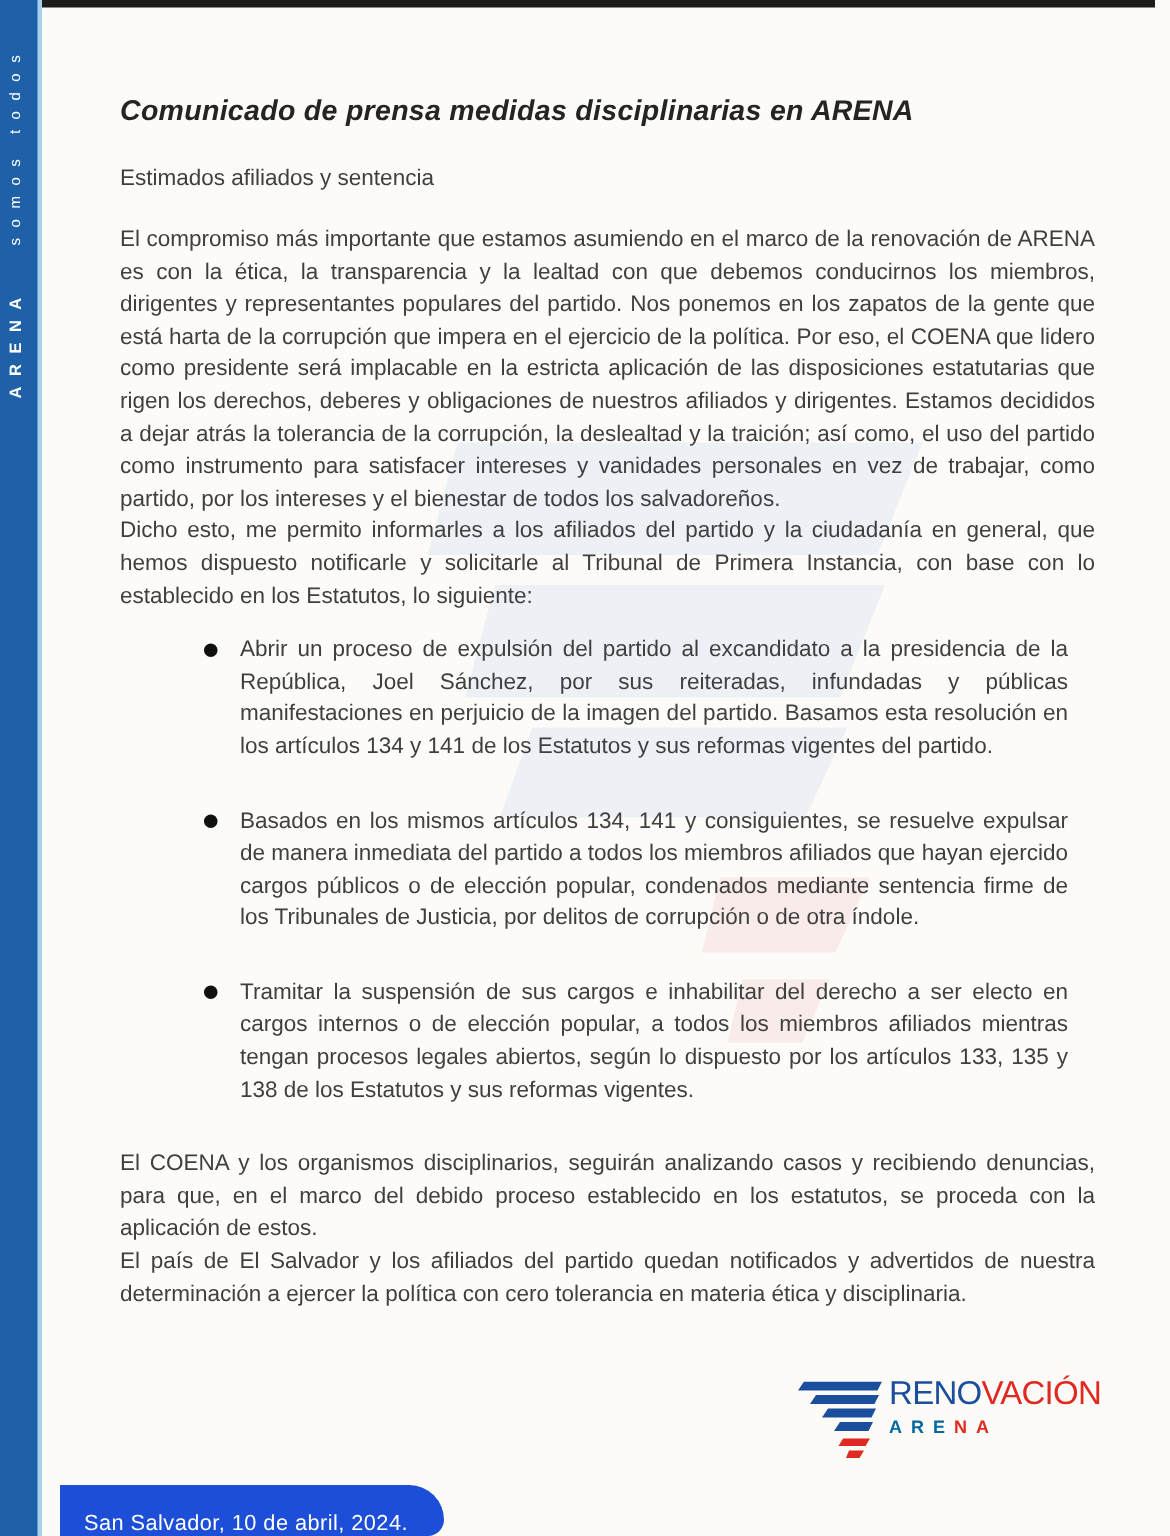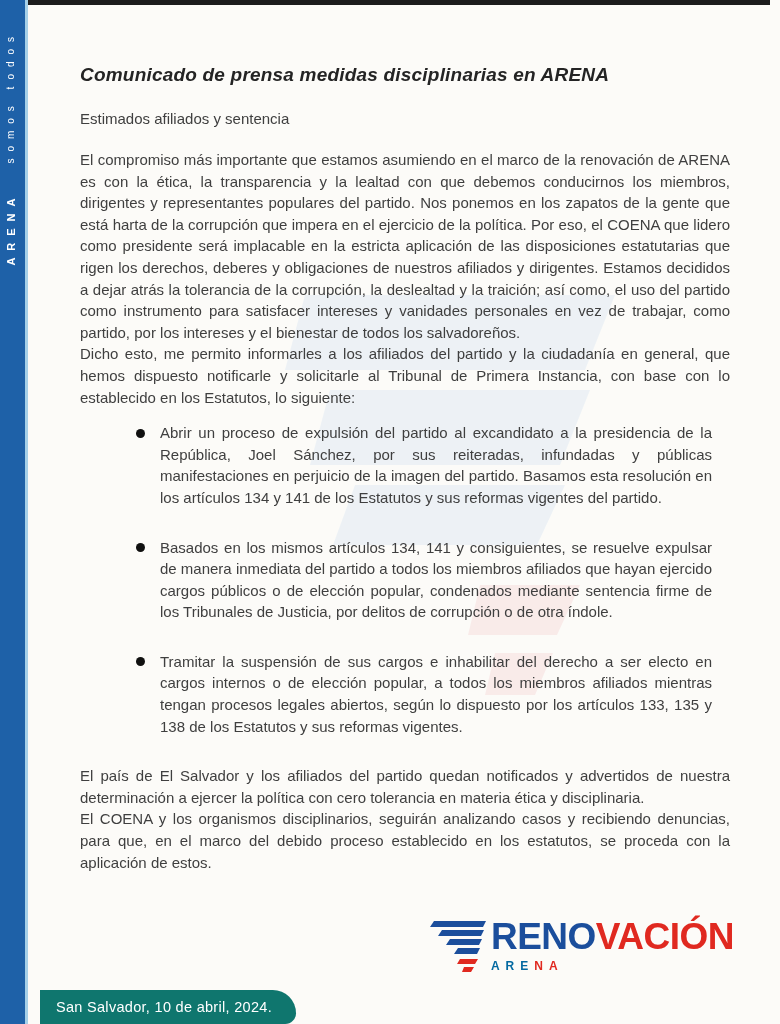--- a/index.html
+++ b/index.html
@@ -98,46 +98,46 @@
 
   
   .logo {
     position: absolute;
     right: 46px; top: 918px;
     display: flex;
     align-items: flex-start;
   }
   .logo-wing { margin-right: 5px; margin-top: 3px; }
   .logo-word {
-    font-size: 37px;
-    font-weight: bold;
+    font-size: 22px;
+    font-weight: normal;
     letter-spacing: -0.5px;
     line-height: 1;
     white-space: nowrap;
   }
   .logo-word .blue { color: #1b4e9c; }
   .logo-word .red  { color: #e02920; }
   .logo-sub {
     font-size: 12px;
     font-weight: bold;
     letter-spacing: 6px;
     margin-top: 4px;
   }
   .logo-sub .blue { color: #0369a1; }
   .logo-sub .red  { color: #e02920; }
 
   
   .date-banner {
     position: absolute;
     left: 40px; bottom: 0;
     width: 256px; height: 34px;
-    background: #0f766e;
+    background: #1d4ed8;
     border-radius: 0 30px 14px 0;
     display: flex;
-    align-items: center;
+    align-items: flex-end;
     padding-left: 16px;
   }
   .date-banner .date-text {
     color: #ffffff;
     font-size: 14.5px;
     letter-spacing: 0.3px;
   }
 </style>
 </head>
 <body>
@@ -181,22 +181,22 @@
       <li class="bullet-item">
         <span class="bullet-dot"></span>
         <span>Basados en los mismos artículos 134, 141 y consiguientes, se resuelve expulsar de manera inmediata del partido a todos los miembros afiliados que hayan ejercido cargos públicos o de elección popular, condenados mediante sentencia firme de los Tribunales de Justicia, por delitos de corrupción o de otra índole.</span>
       </li>
       <li class="bullet-item">
         <span class="bullet-dot"></span>
         <span>Tramitar la suspensión de sus cargos e inhabilitar del derecho a ser electo en cargos internos o de elección popular, a todos los miembros afiliados mientras tengan procesos legales abiertos, según lo dispuesto por los artículos 133, 135 y 138 de los Estatutos y sus reformas vigentes.</span>
       </li>
     </ul>
 
+    <p class="body-par">El COENA y los organismos disciplinarios, seguirán analizando casos y recibiendo denuncias, para que, en el marco del debido proceso establecido en los estatutos, se proceda con la aplicación de estos.</p>
     <p class="body-par">El país de El Salvador y los afiliados del partido quedan notificados y advertidos de nuestra determinación a ejercer la política con cero tolerancia en materia ética y disciplinaria.</p>
-    <p class="body-par">El COENA y los organismos disciplinarios, seguirán analizando casos y recibiendo denuncias, para que, en el marco del debido proceso establecido en los estatutos, se proceda con la aplicación de estos.</p>
   </div>
 
   <div class="logo">
     <svg class="logo-wing" width="56" height="54" viewBox="0 0 56 54" xmlns="http://www.w3.org/2000/svg">
       <g fill="#1b4e9c">
         <polygon points="4,0 56,0 53,6 0,6"></polygon>
         <polygon points="12,9 54,9 51,15 8,15"></polygon>
         <polygon points="20,18 52,18 49,24 16,24"></polygon>
         <polygon points="28,27 50,27 47,33 24,33"></polygon>
       </g>

